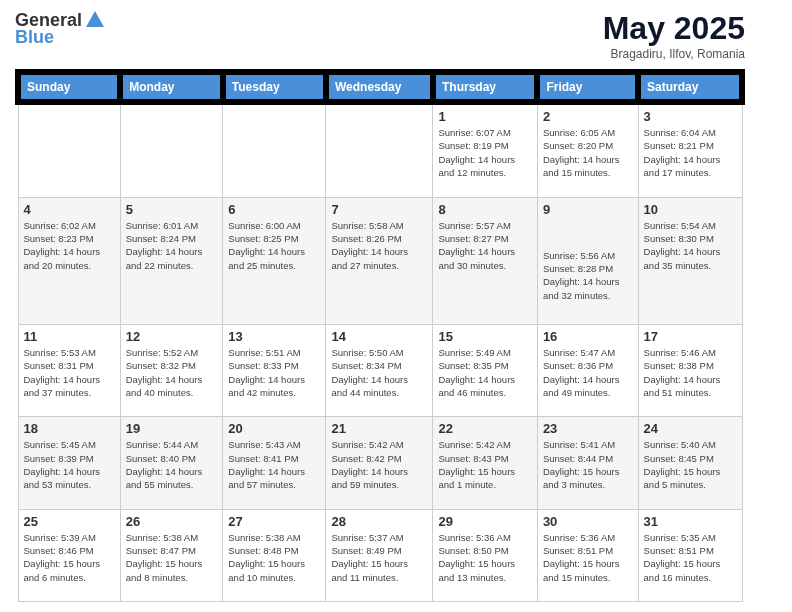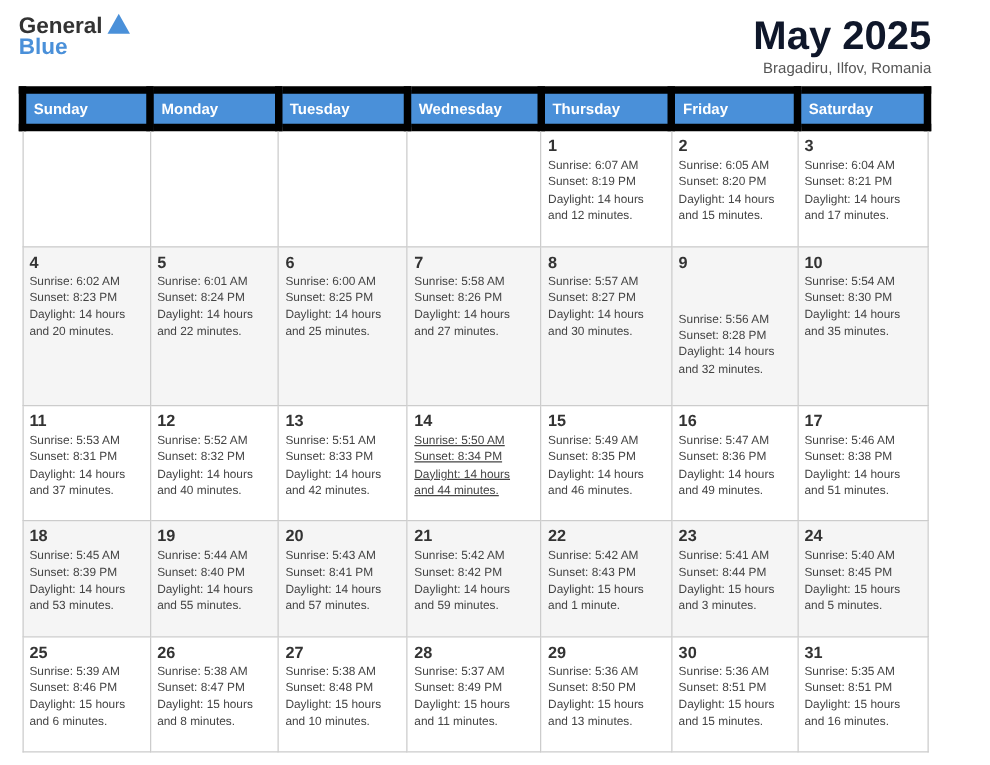--- a/index.html
+++ b/index.html
@@ -221,21 +221,21 @@
           </td>
           <td>
             <span class="day-number">13</span>
             <div class="day-info" style="white-space: pre-line;">Sunrise: 5:51 AM
 Sunset: 8:33 PM
 Daylight: 14 hours
 and 42 minutes.</div>
           </td>
           <td>
             <span class="day-number">14</span>
-            <div class="day-info" style="white-space: pre-line; text-decoration: underline;">Sunrise: 5:50 AM
+            <div class="day-info" style="white-space: pre-line;">Sunrise: 5:50 AM
 Sunset: 8:34 PM
 Daylight: 14 hours
 and 44 minutes.</div>
           </td>
           <td>
             <span class="day-number">15</span>
             <div class="day-info" style="white-space: pre-line;">Sunrise: 5:49 AM
 Sunset: 8:35 PM
 Daylight: 14 hours
 and 46 minutes.</div>

